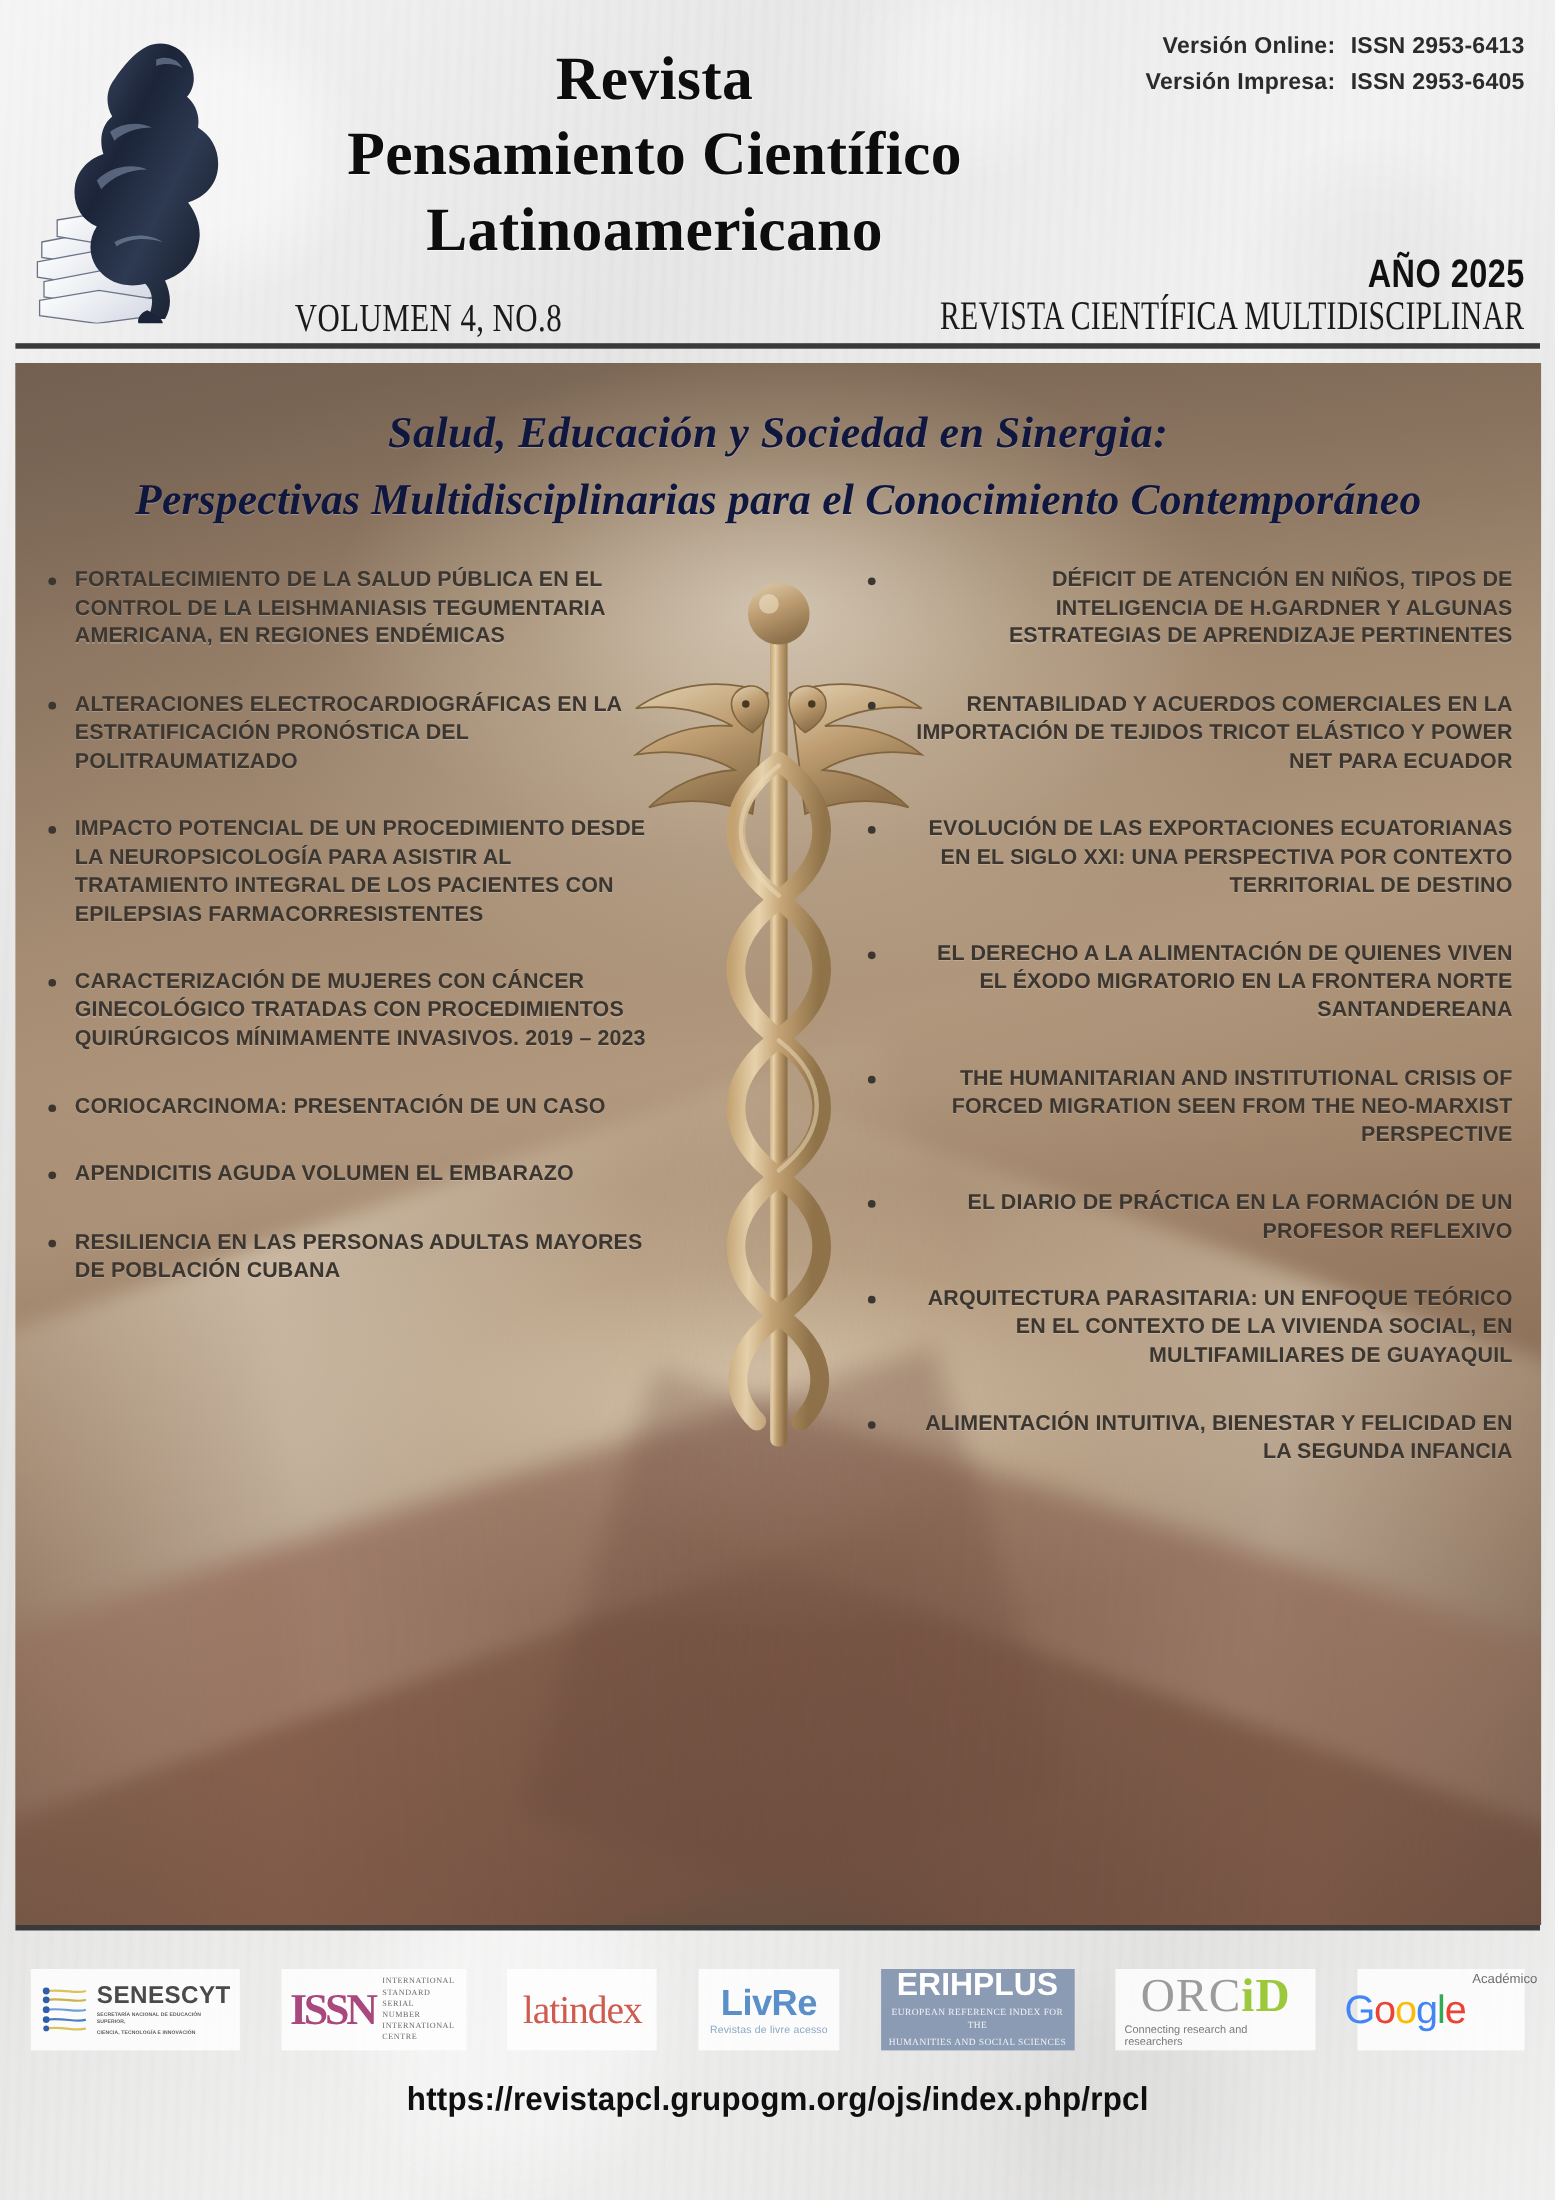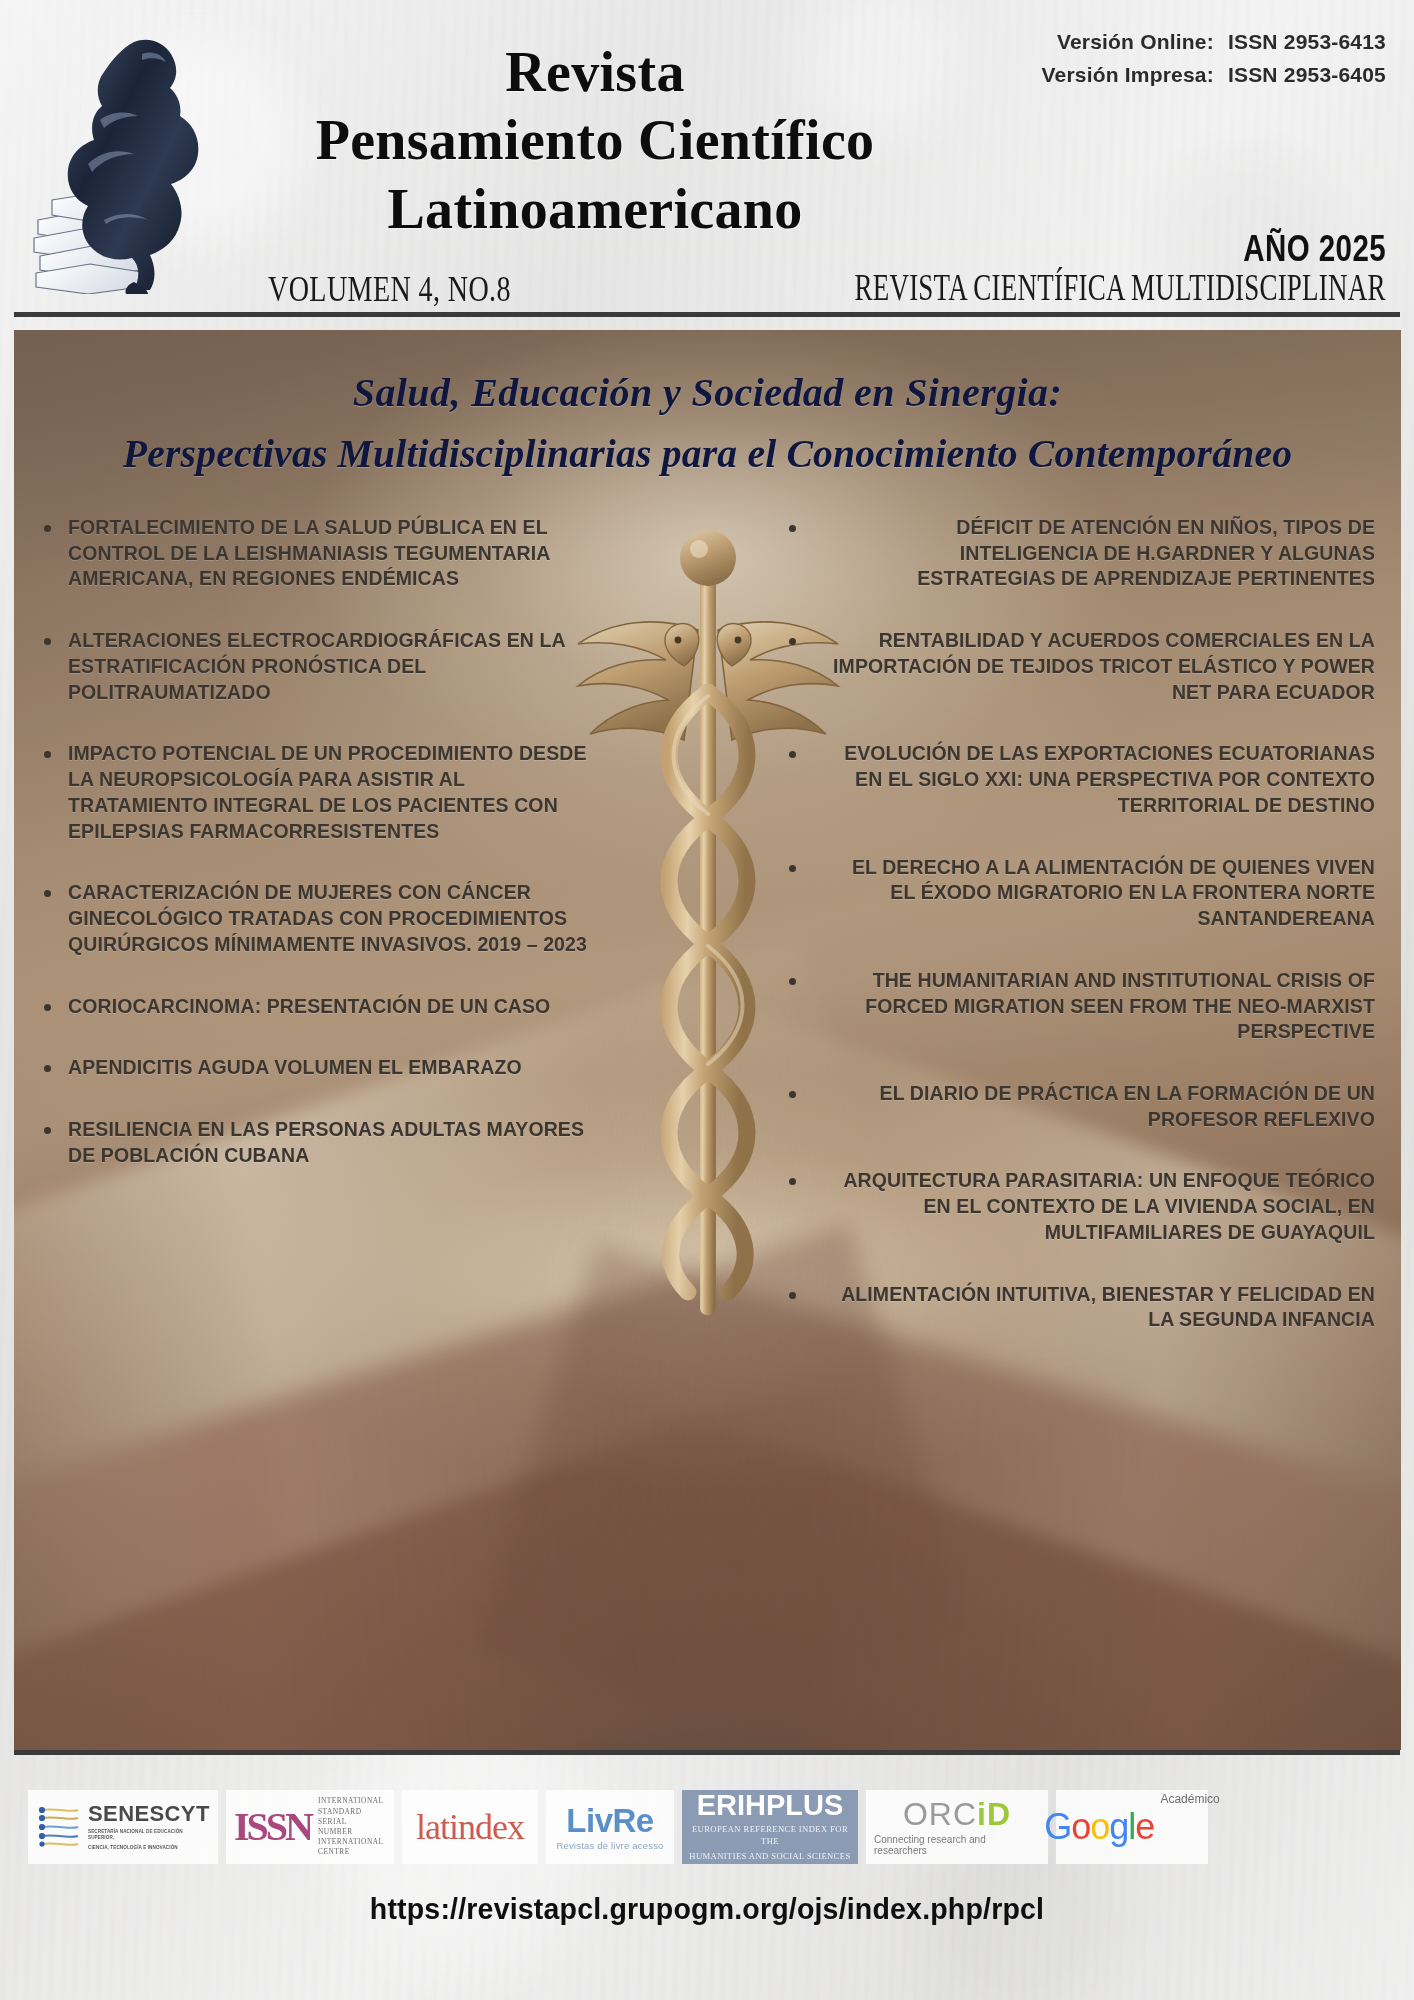--- a/index.html
+++ b/index.html
@@ -308,25 +308,26 @@
   }
   .footer-rule {
     position: absolute;
     left: 14px; right: 14px;
     top: 0;
     height: 5px;
     background: #3a3a3a;
   }
   .logos {
     position: absolute;
-    left: 28px; right: 10px;
+    left: 28px; right: 28px;
     top: 38px;
     height: 78px;
     display: flex;
     align-items: center;
+    justify-content: space-between;
     gap: 8px;
   }
   .logo-box {
     background: rgba(255,255,255,0.82);
     height: 74px;
     display: flex;
     align-items: center;
     justify-content: center;
     padding: 0 8px;
     box-sizing: border-box;
@@ -372,21 +373,21 @@
     display: flex; flex-direction: column; align-items: center; justify-content: center;
   }
   .lg-erih .big { font-size: 29px; font-weight: 700; color: #ffffff; letter-spacing: 0px; line-height: 1; }
   .lg-erih .small {
     font-family: "Liberation Serif", serif;
     font-size: 8.6px; color: #f0f2f6; line-height: 1.35; text-align: center; margin-top: 4px; letter-spacing: .4px;
   }
 
   
   .lg-orcid { width: 182px; flex-direction: column; }
-  .lg-orcid .word { font-size: 32px; color: #9b9b9b; line-height: 1; letter-spacing: 1px; }
+  .lg-orcid .word { font-size: 43px; color: #9b9b9b; line-height: 1; letter-spacing: 1px; font-family: Liberation Serif, serif; }
   .lg-orcid .word .id { color: #9cc93b; font-weight: 700; }
   .lg-orcid .tag { font-size: 10px; color: #7b7b7b; margin-top: 4px; }
 
   
   .lg-google { width: 152px; }
   .lg-google .word { font-size: 36px; line-height: 1; letter-spacing: -1px; font-weight: 400; }
   .lg-google .b { color: #4285f4; }
   .lg-google .r { color: #ea4335; }
   .lg-google .y { color: #fbbc05; }
   .lg-google .g { color: #34a853; }

